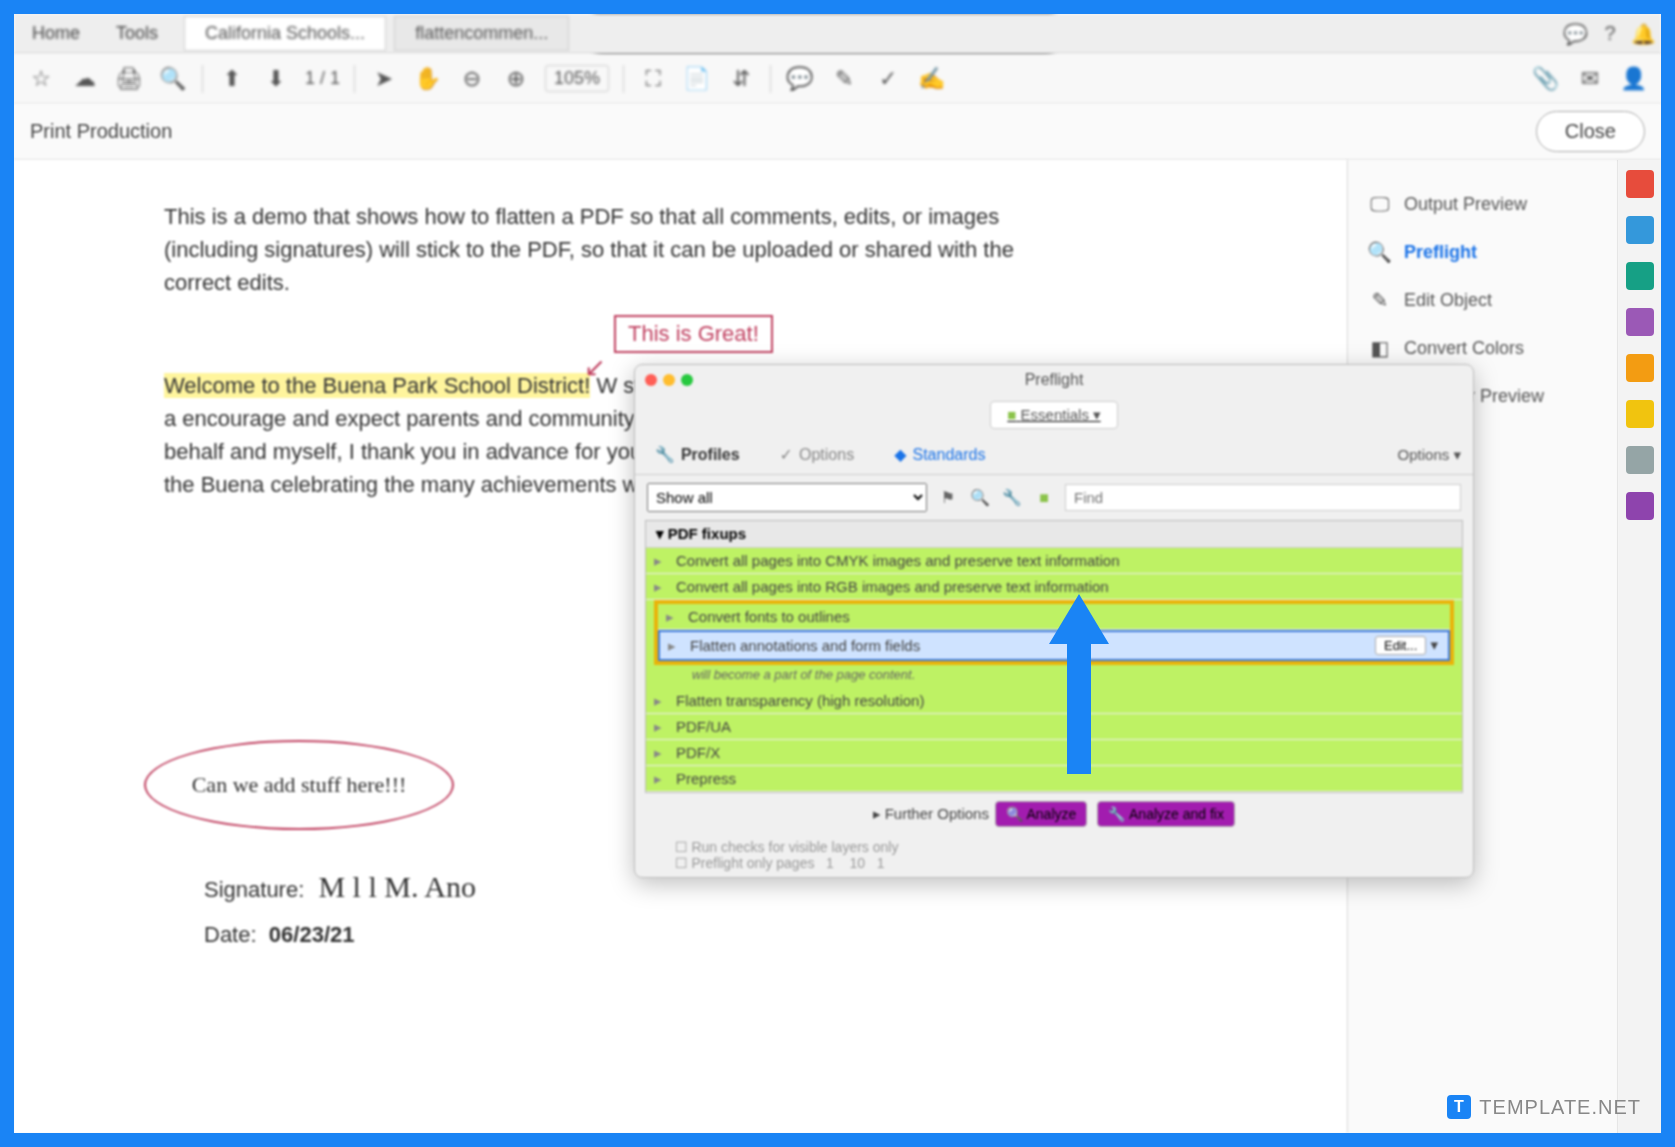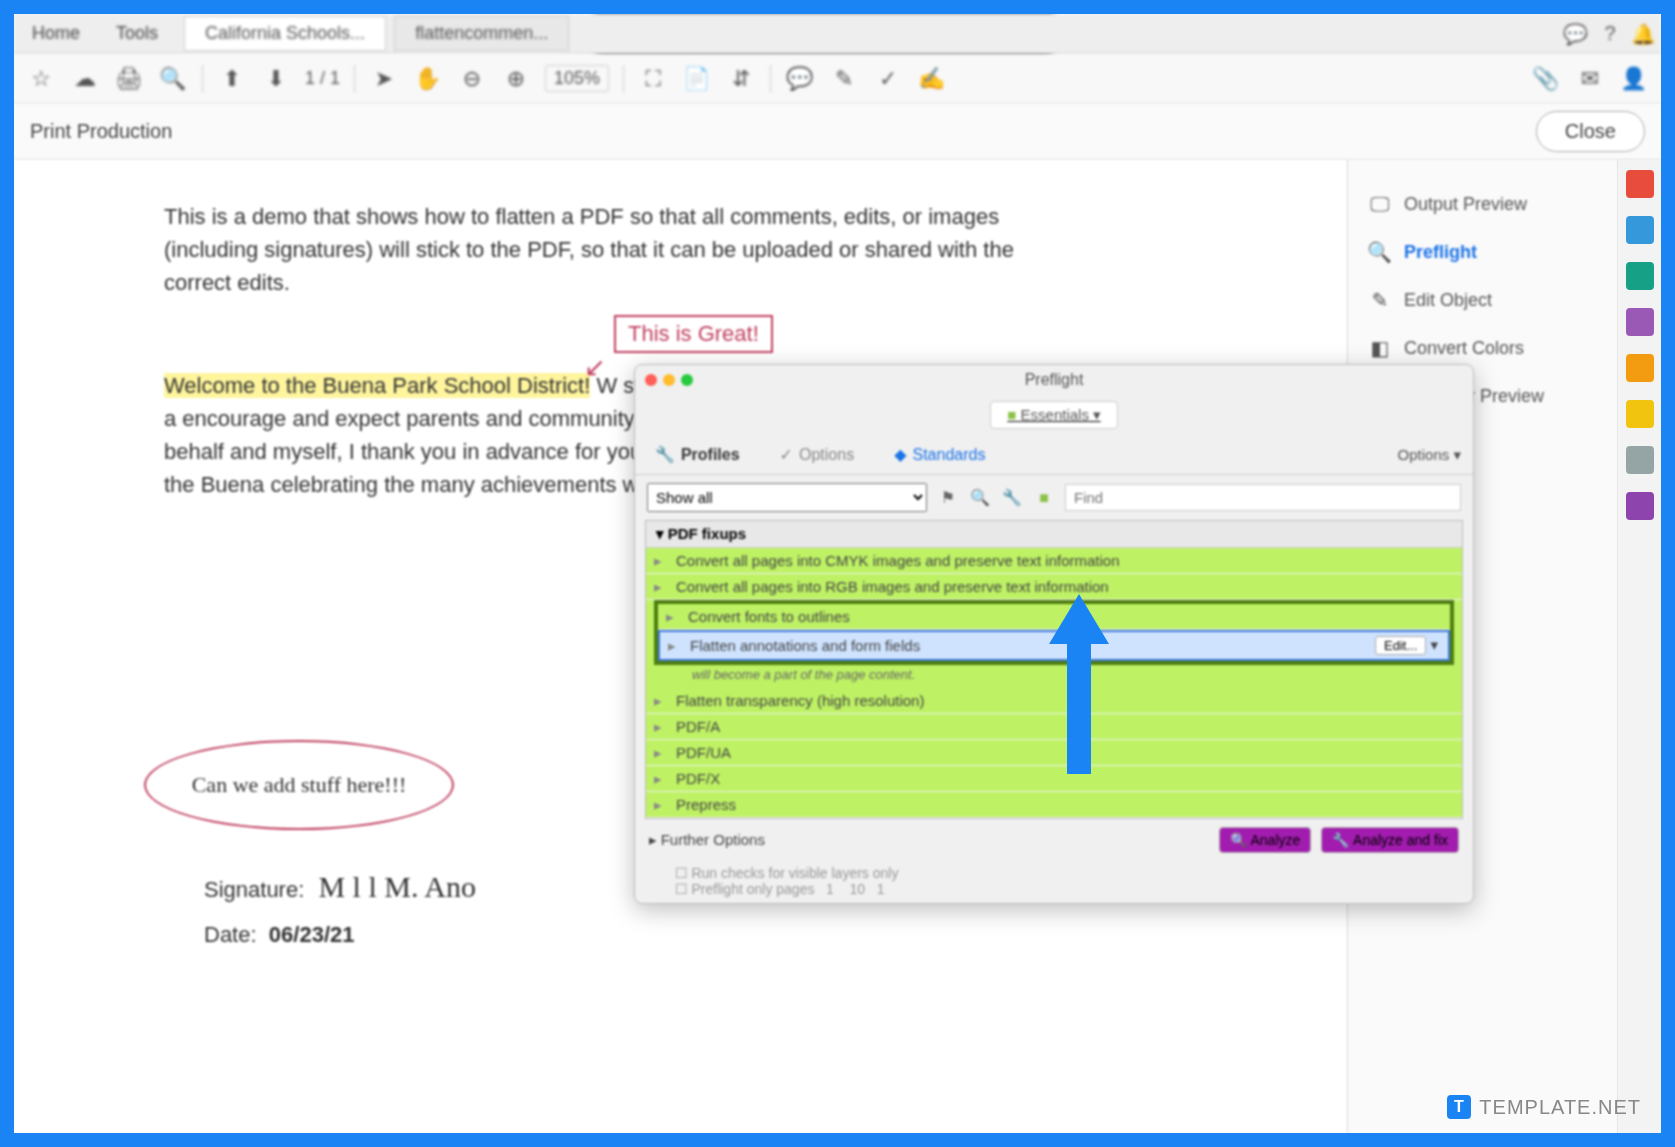--- a/index.html
+++ b/index.html
@@ -70,22 +70,22 @@
 .pf-filter-row select { flex: 0 0 280px; padding: 4px; font-size: 15px; }
 .pf-filter-row .tool-ico { width: 22px; height: 22px; display: inline-flex; align-items: center; justify-content: center; color: #666; }
 .pf-filter-row input { flex: 1; padding: 4px 8px; font-size: 15px; border: 1px solid #ccc; }
 .pf-list { border: 1px solid #bbb; margin: 0 10px; background: #bef264; font-size: 15px; }
 .pf-group { background: #e8e8e8; padding: 4px 10px; font-weight: bold; border-bottom: 1px solid #ccc; }
 .pf-item { padding: 4px 10px 4px 30px; border-bottom: 1px solid #eee; position: relative; color: #444; }
 .pf-item::before { content: "▸"; position: absolute; left: 8px; color: #888; }
 .pf-item.selected { background: #cfe3ff; border: 2px solid #3a78d8; display: flex; justify-content: space-between; align-items: center; }
 .pf-item.selected .edit-btn { border: 1px solid #aaa; background: #fff; padding: 1px 8px; font-size: 13px; border-radius: 3px; }
 .pf-item-desc { padding: 2px 10px 6px 46px; font-size: 13px; color: #666; font-style: italic; }
-.pf-highlight-box { border: 4px solid #4d7c0f; margin: 0 8px; }
-.pf-further { padding: 8px 14px; font-size: 15px; color: #444; display: flex; justify-content: space-between; align-items: center; }
+.pf-highlight-box { border: 4px solid #eab308; margin: 0 8px; }
+.pf-further { padding: 8px 14px; font-size: 15px; color: #444; display: flex; justify-content: center; align-items: center; }
 .pf-analyze-btn { border: 1px solid #aaa; background: #a21caf; padding: 4px 10px; font-size: 14px; border-radius: 4px; margin-left: 6px; }
 .pf-bottom-opts { padding: 4px 18px 6px 40px; font-size: 14px; color: #999; }
 
 
 .blue-arrow { position: absolute; top: 580px; left: 1035px; width: 60px; height: 180px; pointer-events: none; }
 .blue-arrow svg { width: 100%; height: 100%; }
 
 
 .wm { position: absolute; bottom: 14px; right: 20px; display: flex; align-items: center; gap: 8px; font-size: 20px; color: #888; letter-spacing: 1px; }
 .wm .logo { width: 24px; height: 24px; background: #1a84f5; color: #fff; border-radius: 4px; display: flex; align-items: center; justify-content: center; font-weight: bold; font-size: 16px; }
@@ -238,21 +238,20 @@
       <div class="pf-item">Convert all pages into RGB images and preserve text information</div>
       <div class="pf-highlight-box">
         <div class="pf-item">Convert fonts to outlines</div>
         <div class="pf-item selected">
           <span>Flatten annotations and form fields</span>
           <span><button class="edit-btn">Edit...</button> ▾</span>
         </div>
       </div>
       <div class="pf-item-desc">will become a part of the page content.</div>
       <div class="pf-item">Flatten transparency (high resolution)</div>
-      <div class="pf-item">PDF/A</div>
       <div class="pf-item">PDF/UA</div>
       <div class="pf-item">PDF/X</div>
       <div class="pf-item">Prepress</div>
     </div>
     <div class="pf-further">
       <span>▸ <span>Further Options</span></span>
       <span>
         <button class="pf-analyze-btn">🔍 <span>Analyze</span></button>
         <button class="pf-analyze-btn">🔧 <span>Analyze and fix</span></button>
       </span>

